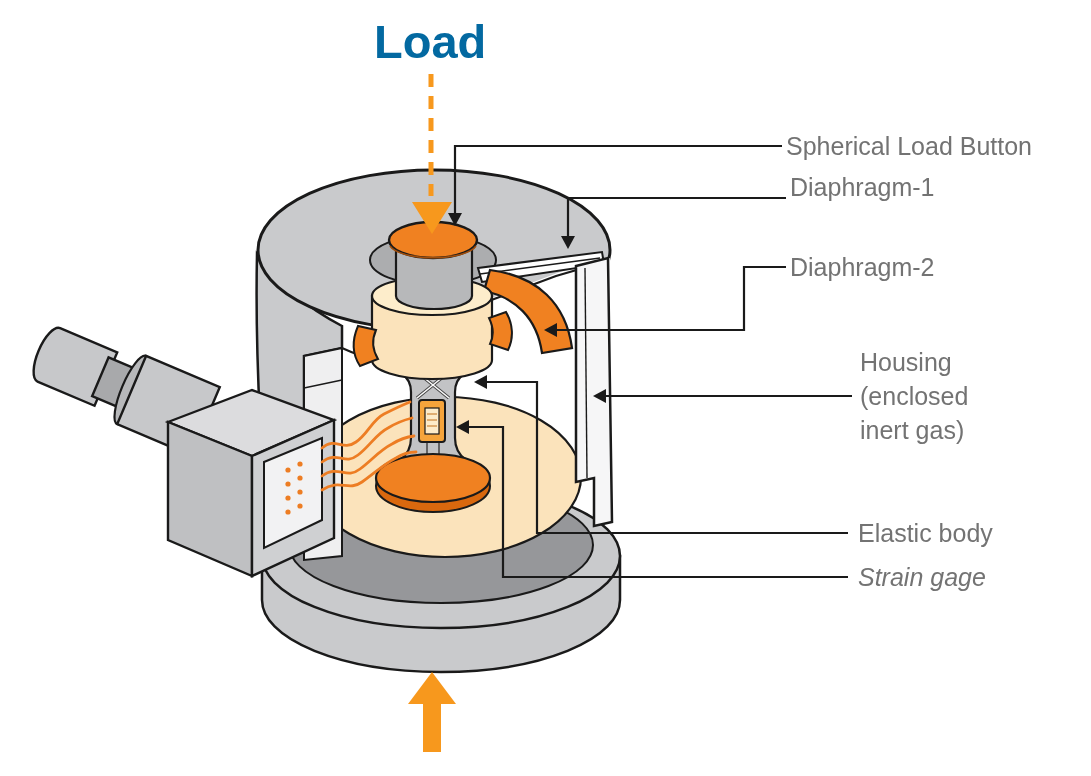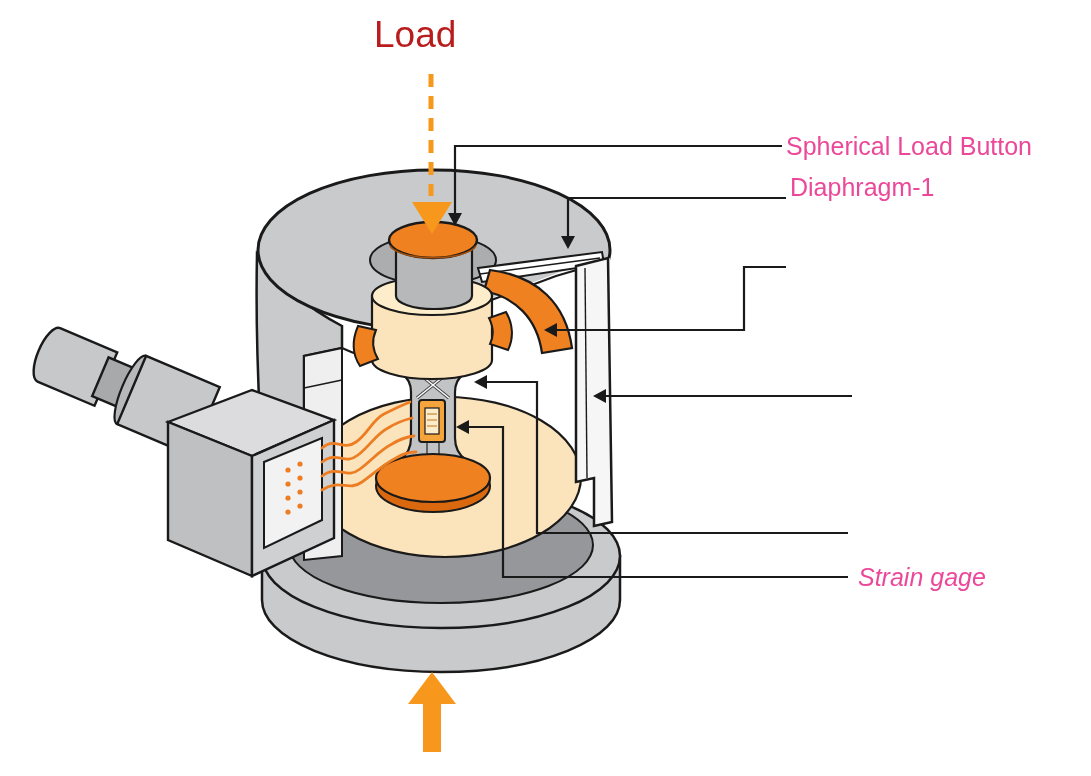--- a/index.html
+++ b/index.html
@@ -2,25 +2,25 @@
 <html><head>
 <meta charset="utf-8">
 <style>
   html,body{margin:0;padding:0;background:#ffffff;}
   .stage{
     position:relative;width:1091px;height:776px;background:#ffffff;
     font-family:"Liberation Sans", sans-serif;overflow:hidden;
   }
   .stage svg{position:absolute;left:0;top:0;}
   .lbl{
-    position:absolute;font-size:25px;color:#ec4899;white-space:nowrap;
+    position:absolute;font-size:25px;color:#737373;white-space:nowrap;
     line-height:30px;
   }
   .title{
-    position:absolute;font-size:37px;color:#b91c1c;white-space:nowrap;
+    position:absolute;font-size:47px;color:#0369a1;white-space:nowrap;font-weight:bold;
   }
   .housing-lbl{line-height:34px;}
 </style>
 </head>
 <body>
 
 <div class="stage">
 
 <svg width="1091" height="776" viewBox="0 0 1091 776">
 
@@ -163,18 +163,25 @@
   </g>
 
 </svg>
 
 <div class="title" style="left:374px;top:14px;">Load</div>
 
 <div class="lbl" style="left:786px;top:131px;">Spherical Load Button</div>
 
 <div class="lbl" style="left:790px;top:172px;">Diaphragm-1</div>
 
+<div class="lbl" style="left:790px;top:252px;">Diaphragm-2</div>
 
+<div class="lbl housing-lbl" style="left:860px;top:345px;">
+  <div>Housing</div>
+  <div>(enclosed</div>
+  <div>inert gas)</div>
+</div>
 
+<div class="lbl" style="left:858px;top:518px;">Elastic body</div>
 
 <div class="lbl" style="left:858px;top:562px;font-style:italic;">Strain gage</div>
 
 </div>
 
 </body></html>

